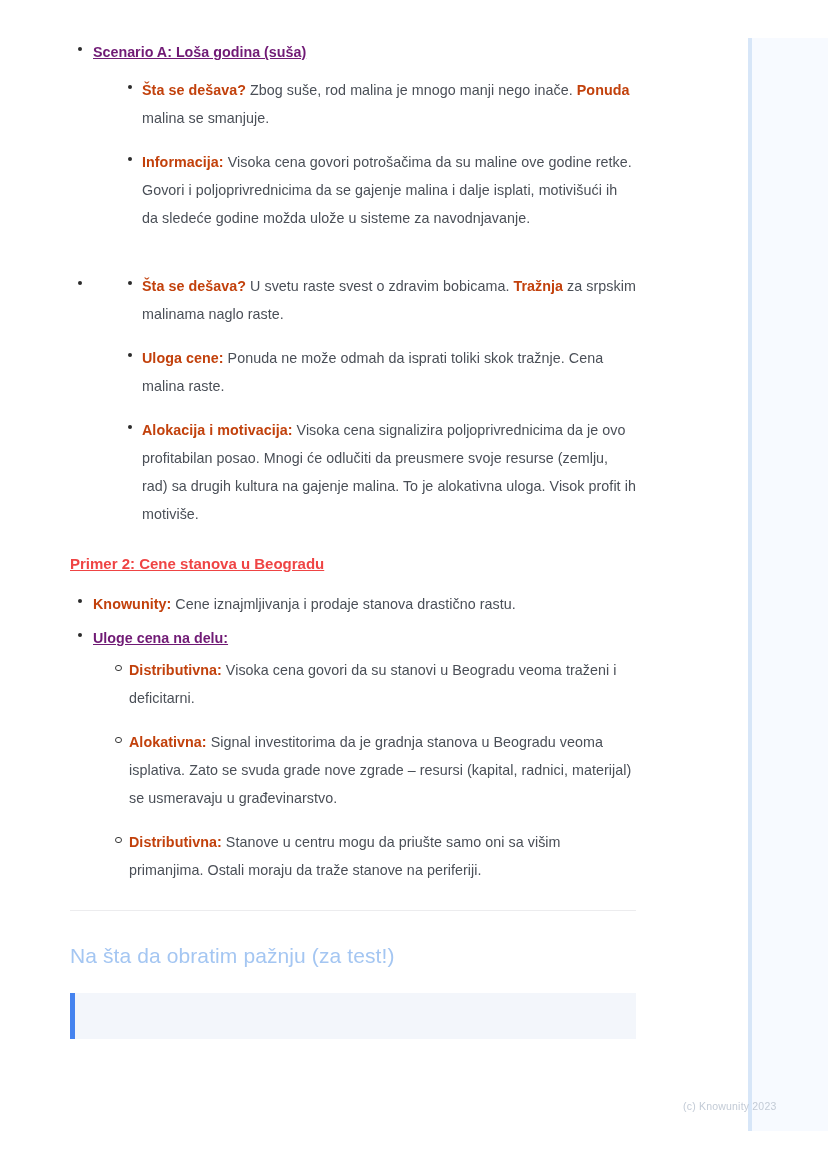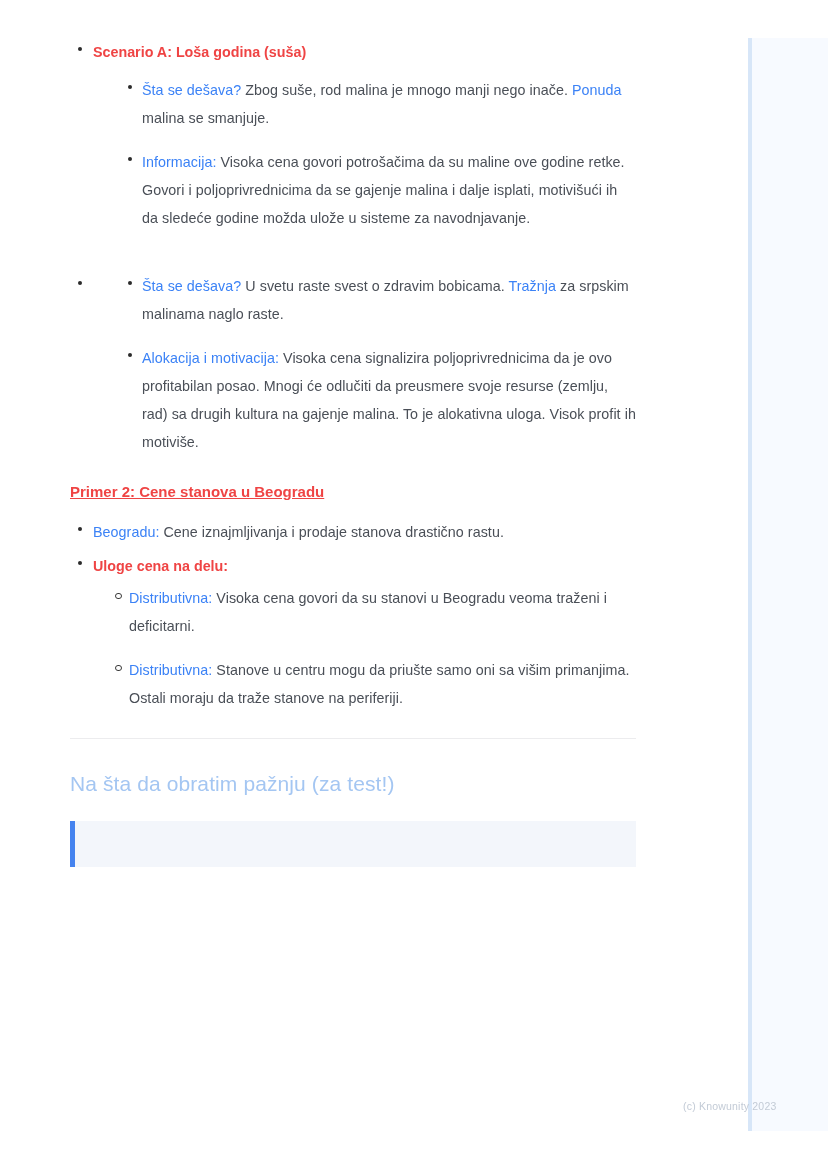--- a/index.html
+++ b/index.html
@@ -119,29 +119,30 @@
     background: transparent;
   }
 
   .txt {
     font-size: 14.3px;
     line-height: 28px;
     color: #4a4f57;
     letter-spacing: 0.05px;
   }
   .txt b, .txt strong {
-    color: #3b82f6;
-    font-weight: normal;
+    color: #c2410c;
+    font-weight: bold;
   }
 
   .head-bullet {
     font-size: 14.3px;
     line-height: 28px;
-    color: #ef4444;
+    color: #701a75;
     font-weight: bold;
+    text-decoration: underline;
   }
 
   .section-title {
     font-size: 15px;
     line-height: 28px;
     font-weight: bold;
     color: #ef4444;
     margin: 22px 0 12px 0;
     text-decoration: underline;
   }
@@ -197,38 +198,44 @@
   <div class="group-gap"></div>
 
   <ul class="lvl1">
     <li class="bullet">
 
       <ul class="lvl2">
         <li class="bullet">
           <span class="txt"><b>Šta se dešava?</b><span> U svetu raste svest o zdravim bobicama. </span><b>Tražnja</b><span> za srpskim malinama naglo raste.</span></span>
         </li>
         <li class="bullet">
+          <span class="txt"><b>Uloga cene:</b><span> Ponuda ne može odmah da isprati toliki skok tražnje. Cena malina raste.</span></span>
+        </li>
+        <li class="bullet">
           <span class="txt"><b>Alokacija i motivacija:</b><span> Visoka cena signalizira poljoprivrednicima da je ovo profitabilan posao. Mnogi će odlučiti da preusmere svoje resurse (zemlju, rad) sa drugih kultura na gajenje malina. To je alokativna uloga. Visok profit ih motiviše.</span></span>
         </li>
       </ul>
     </li>
   </ul>
 
   <div class="section-title">Primer 2: Cene stanova u Beogradu</div>
 
   <ul class="lvl1">
     <li class="bullet">
-      <span class="txt"><b>Beogradu:</b><span> Cene iznajmljivanja i prodaje stanova drastično rastu.</span></span>
+      <span class="txt"><b>Knowunity:</b><span> Cene iznajmljivanja i prodaje stanova drastično rastu.</span></span>
     </li>
     <li class="bullet">
       <span class="head-bullet">Uloge cena na delu:</span>
 
       <ul class="lvl3">
         <li class="bullet">
           <span class="txt"><b>Distributivna:</b><span> Visoka cena govori da su stanovi u Beogradu veoma traženi i deficitarni.</span></span>
+        </li>
+        <li class="bullet">
+          <span class="txt"><b>Alokativna:</b><span> Signal investitorima da je gradnja stanova u Beogradu veoma isplativa. Zato se svuda grade nove zgrade – resursi (kapital, radnici, materijal) se usmeravaju u građevinarstvo.</span></span>
         </li>
         <li class="bullet">
           <span class="txt"><b>Distributivna:</b><span> Stanove u centru mogu da priušte samo oni sa višim primanjima. Ostali moraju da traže stanove na periferiji.</span></span>
         </li>
       </ul>
     </li>
   </ul>
 
   <hr class="divider">
 

